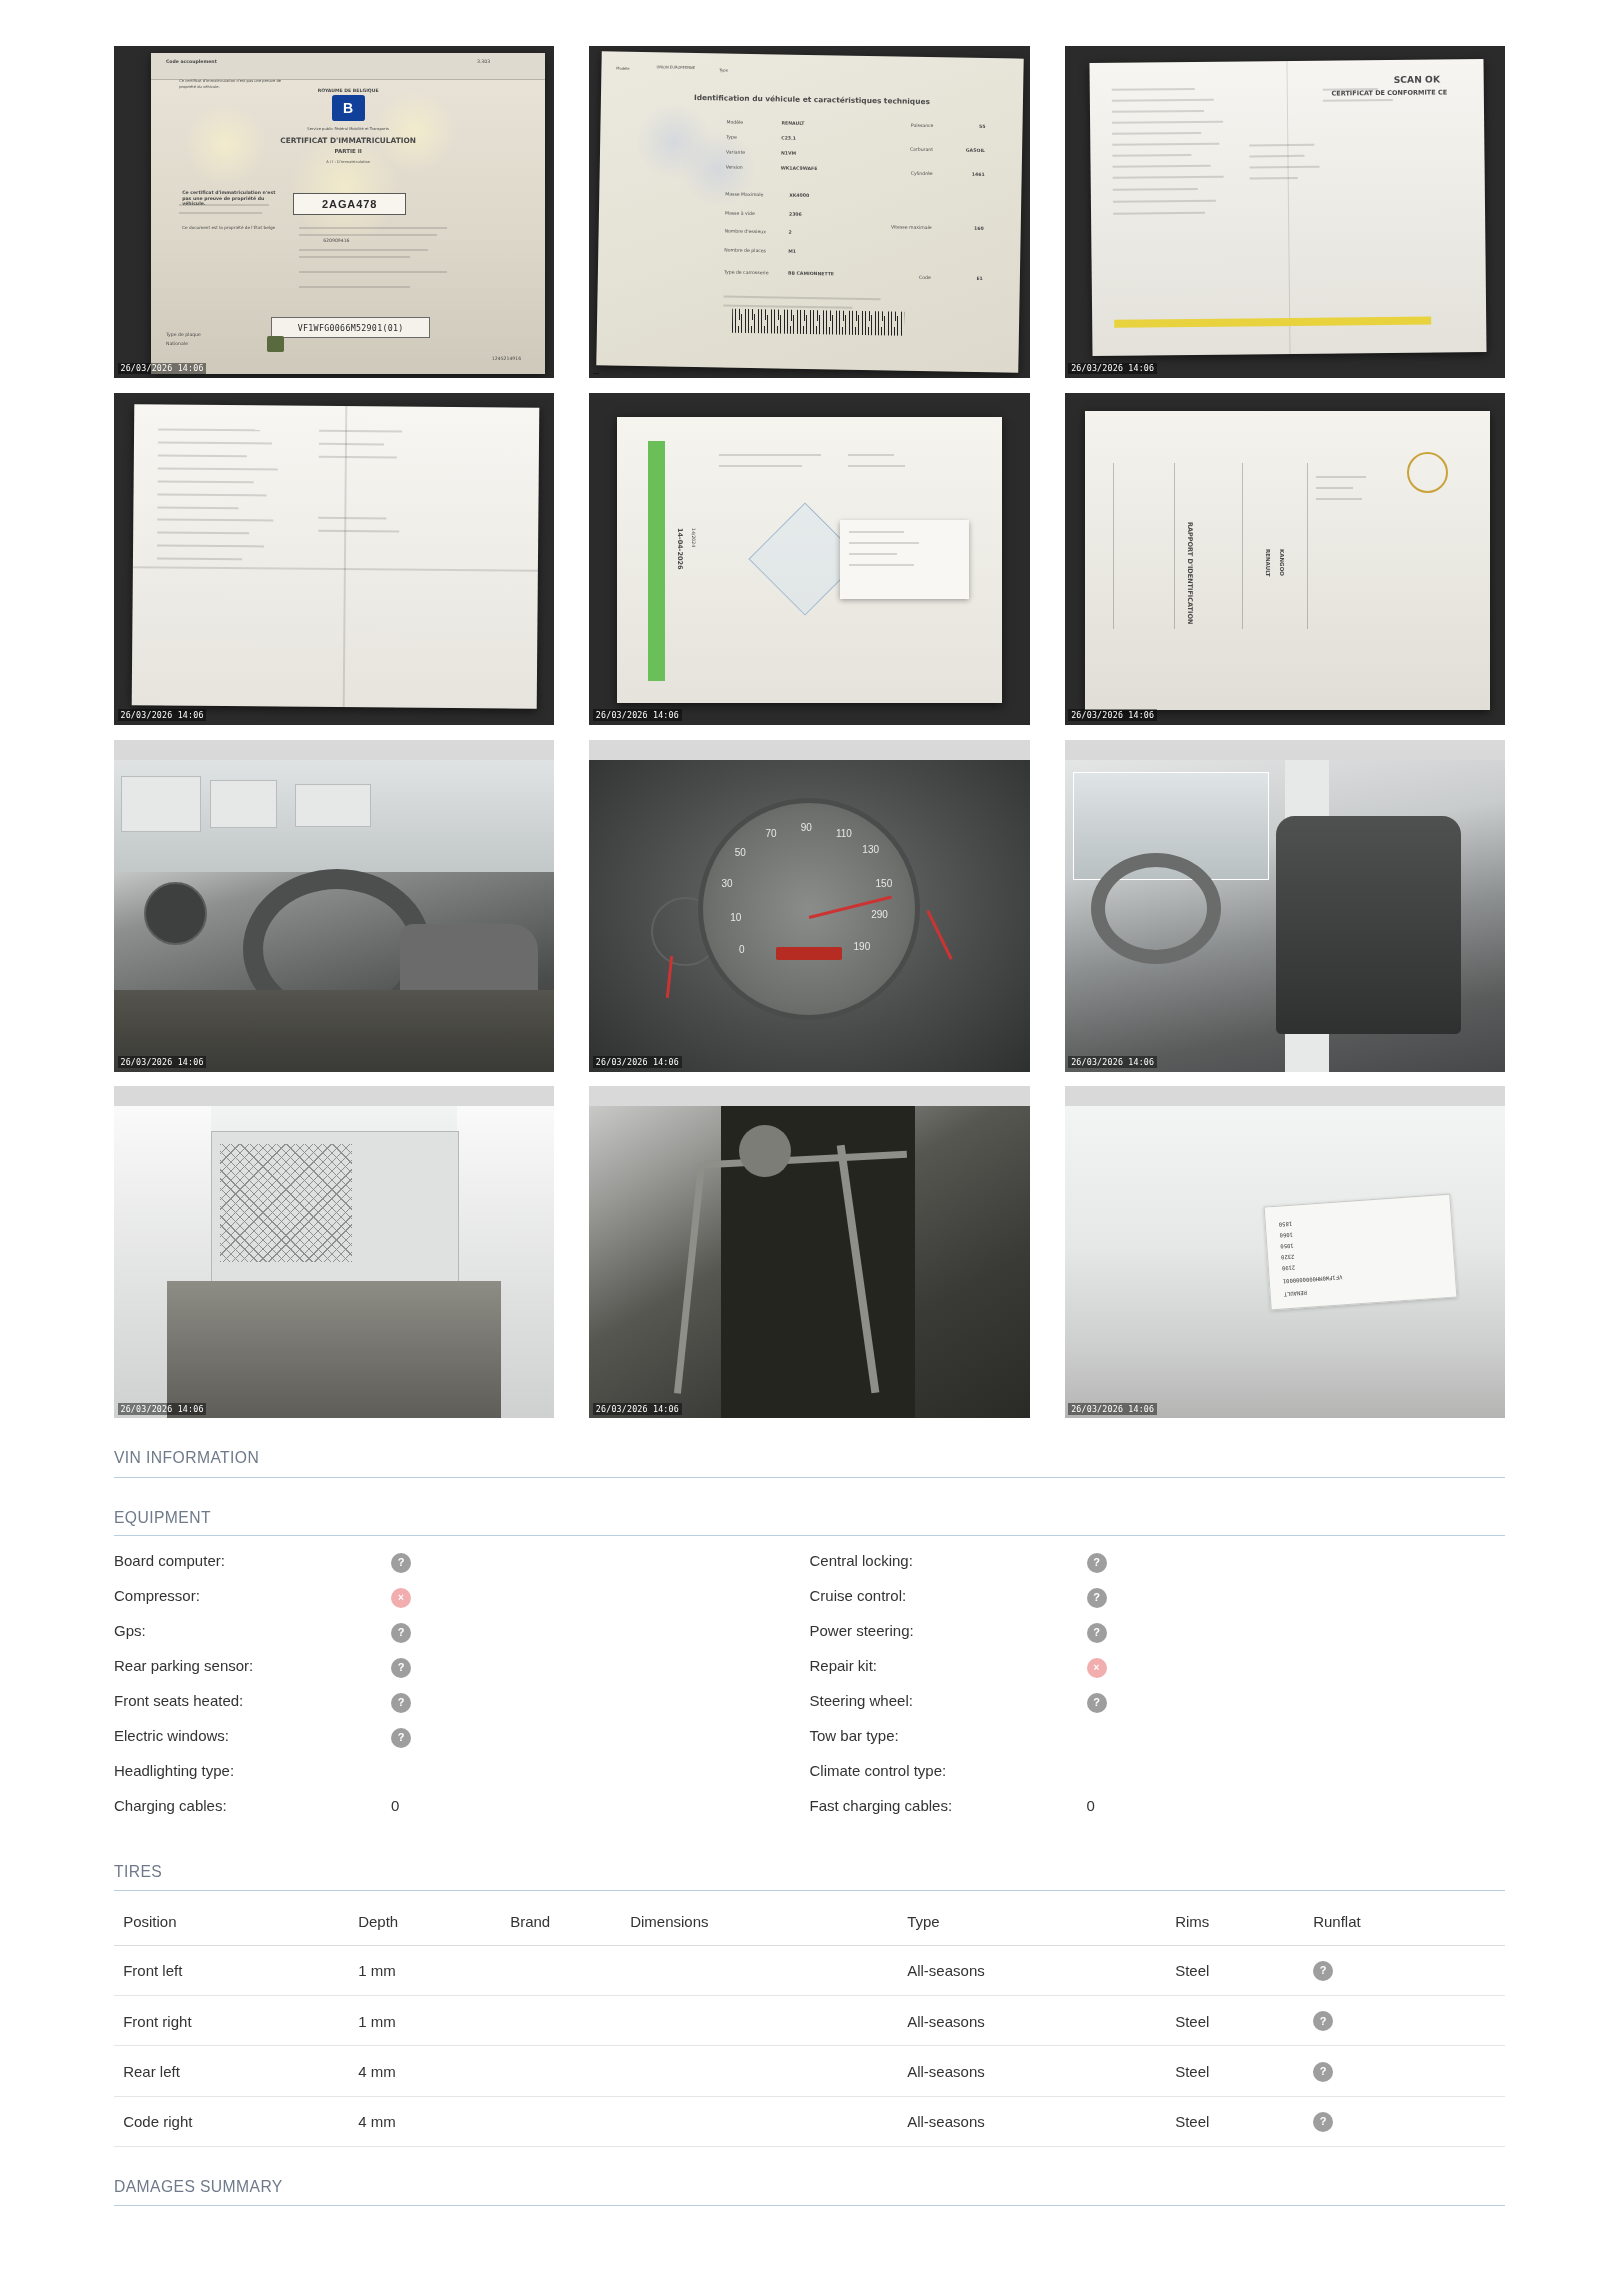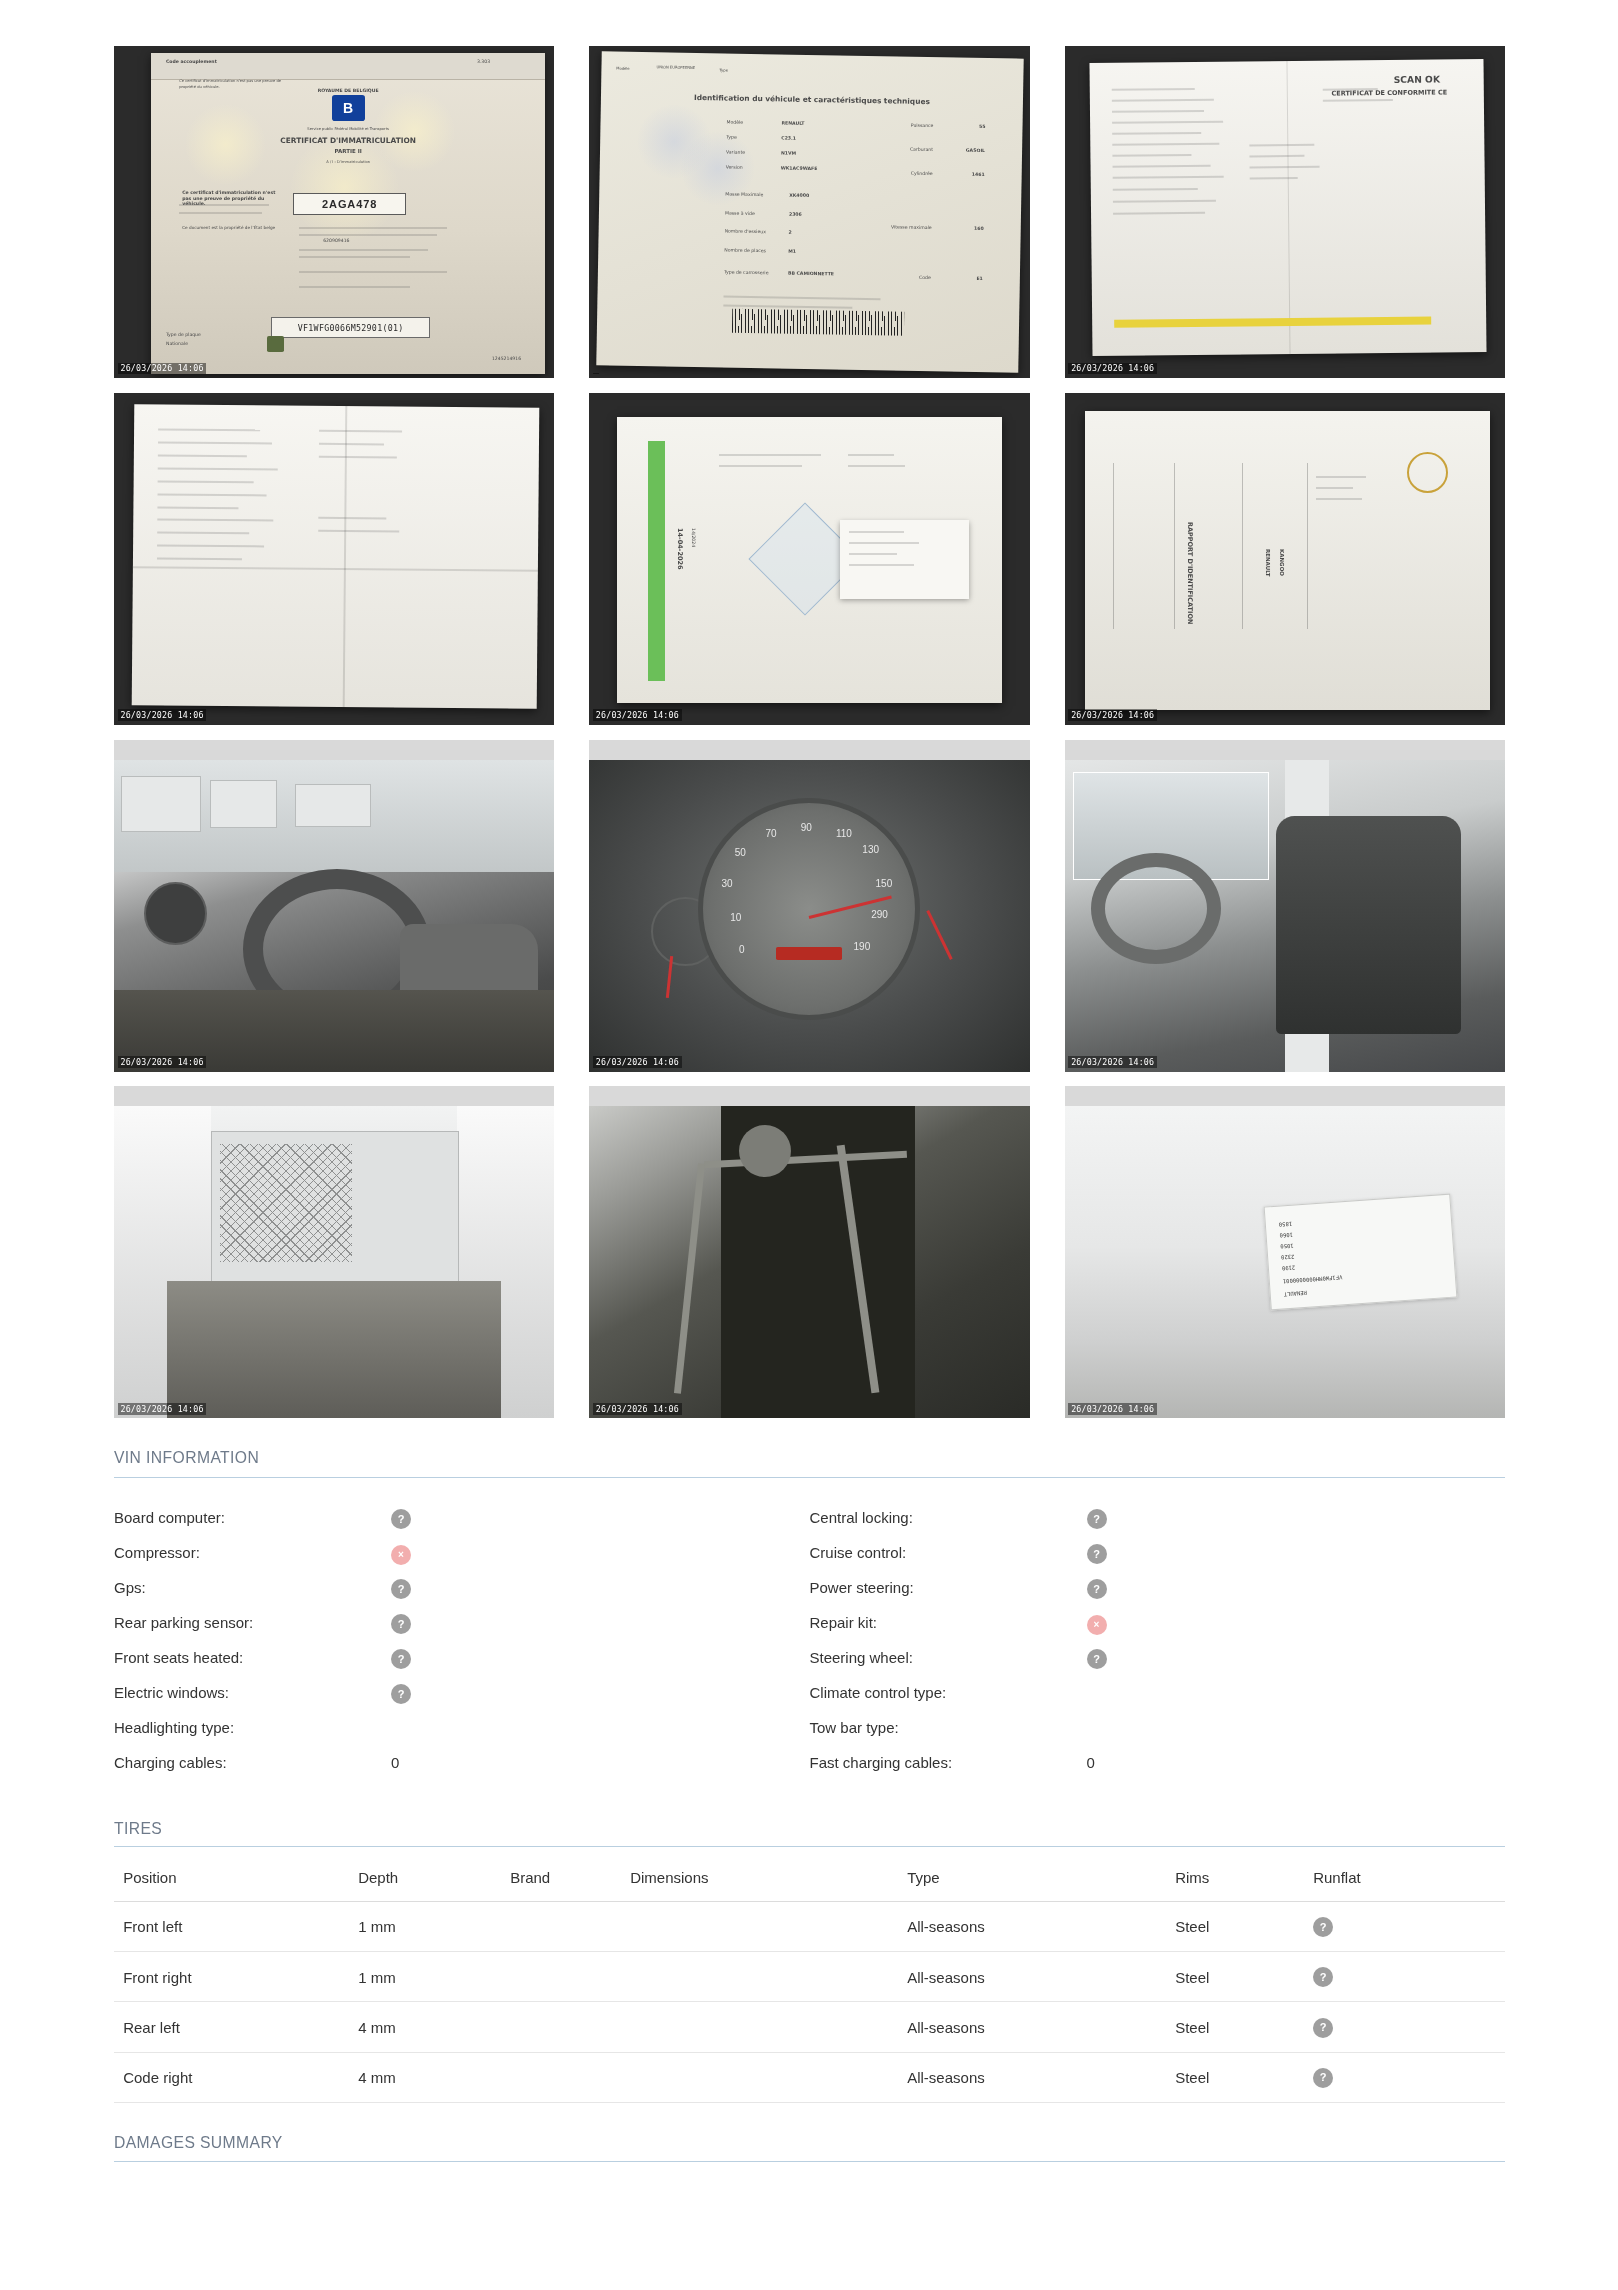--- a/index.html
+++ b/index.html
@@ -534,20 +534,21 @@
       <div class="stamp">26/03/2026 14:06</div>
     </div>
 
   </div>
 
   <div class="section">
     <div class="section-title">VIN INFORMATION</div>
   </div>
 
   <div class="section">
+    <div class="section-title tight">EQUIPMENT</div>
 
     <div class="equipment-grid">
 
       <div class="equip-col">
         <div class="equip-row">
           <div class="equip-label">Board computer:</div>
           <div class="equip-val"><span class="badge unknown">?</span></div>
         </div>
         <div class="equip-row">
           <div class="equip-label">Compressor:</div>
@@ -594,25 +595,25 @@
         </div>
         <div class="equip-row">
           <div class="equip-label">Repair kit:</div>
           <div class="equip-val"><span class="badge no">×</span></div>
         </div>
         <div class="equip-row">
           <div class="equip-label">Steering wheel:</div>
           <div class="equip-val"><span class="badge unknown">?</span></div>
         </div>
         <div class="equip-row">
+          <div class="equip-label">Tow bar type:</div>
+          <div class="equip-val"></div>
+        </div>
+        <div class="equip-row">
           <div class="equip-label">Climate control type:</div>
-          <div class="equip-val"></div>
-        </div>
-        <div class="equip-row">
-          <div class="equip-label">Tow bar type:</div>
           <div class="equip-val"></div>
         </div>
         <div class="equip-row">
           <div class="equip-label">Fast charging cables:</div>
           <div class="equip-val">0</div>
         </div>
       </div>
 
     </div>
   </div>

